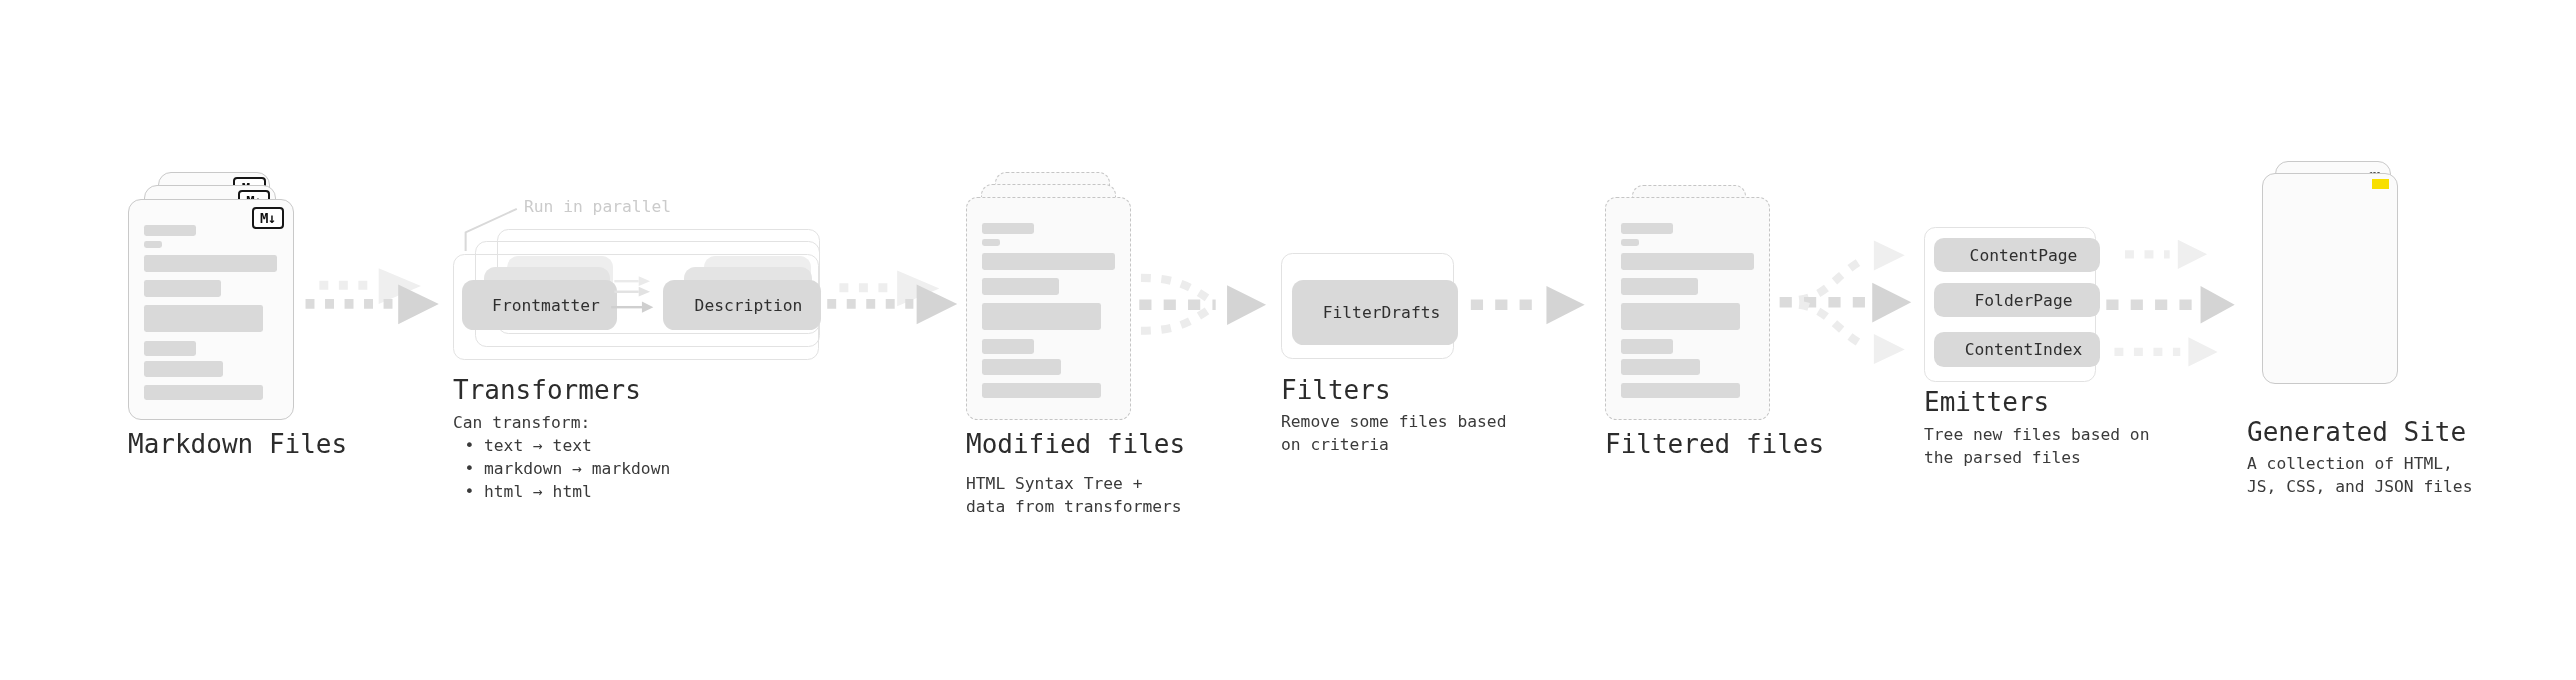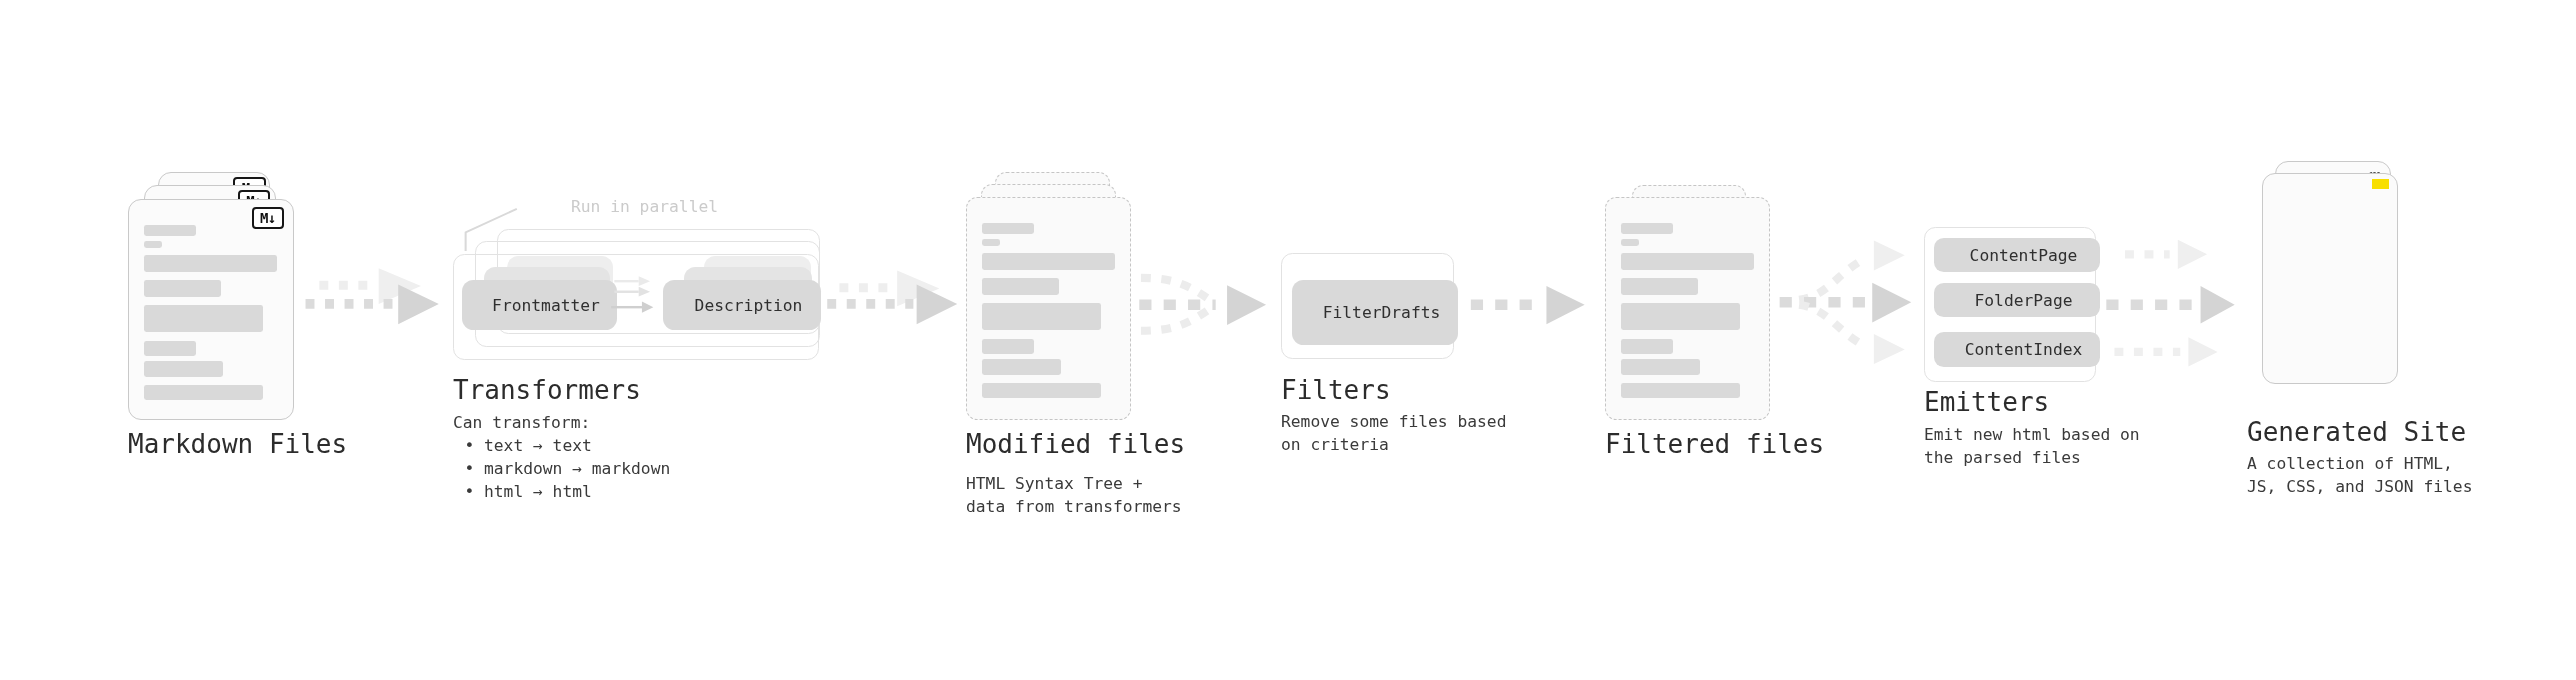--- a/index.html
+++ b/index.html
@@ -39,21 +39,21 @@
   .gbox{position:absolute;background:#d9d9d9;border-radius:11.4px;
         display:flex;align-items:center;justify-content:center;
         font-size:16.3px;color:#2f2f2f;white-space:nowrap;padding-left:13px;}
   .ghost1{position:absolute;background:#e4e4e4;border-radius:11.4px;}
   .ghost2{position:absolute;background:#eeeeee;border-radius:11.4px;}
 
   
   .heading{position:absolute;font-size:26px;color:#2c2c2c;white-space:nowrap;}
   .sub{position:absolute;font-size:16.3px;color:#3a3a3a;line-height:23px;white-space:nowrap;}
   .sub .indent{padding-left:11.4px;}
-  .note{position:absolute;font-size:16.3px;color:#cbcbcb;white-space:nowrap;margin-left:47px;}
+  .note{position:absolute;font-size:16.3px;color:#cbcbcb;white-space:nowrap;}
 
   svg.arrows{position:absolute;left:0;top:0;pointer-events:none;}
   .dashL{stroke:#eeeeee;stroke-width:11;stroke-dasharray:11 13;fill:none;}
   .dashD{stroke:#dbdbdb;stroke-width:12;stroke-dasharray:11 13;fill:none;}
   .dashD2{stroke:#dbdbdb;stroke-width:13;stroke-dasharray:15 15;fill:none;}
   .dashC{stroke:#ececec;stroke-width:10;stroke-dasharray:12 13;fill:none;}
   .dashF{stroke:#efefef;stroke-width:10;stroke-dasharray:11 13;fill:none;}
   .headL{fill:#efefef;}
   .headD{fill:#d4d4d4;}
 </style>
@@ -140,21 +140,21 @@
     <div class="bar b8"></div>
   </div>
   <div class="heading" style="left:1605px;top:429px">Filtered files</div>
 
   <div class="container" style="left:1924px;top:227px;width:172px;height:155px"></div>
   <div class="gbox" style="left:1934px;top:238px;width:153px;height:34px;border-radius:9.8px">ContentPage</div>
   <div class="gbox" style="left:1934px;top:283px;width:153px;height:34px;border-radius:9.8px">FolderPage</div>
   <div class="gbox" style="left:1934px;top:332px;width:153px;height:35px;border-radius:9.8px">ContentIndex</div>
   <div class="heading" style="left:1924px;top:387px">Emitters</div>
   <div class="sub" style="left:1924px;top:423px">
-    <div>Emit new html based on</div>
+    <div>Tree new files based on</div>
     <div>the parsed files</div>
   </div>
 
   <div class="card" style="left:2275px;top:161px;width:116px;height:203px">
     <span class="css-badge">
       <span class="t">CSS</span>
       <span class="u" style="display:block"></span>
     </span>
   </div>
   <div class="card" style="left:2262px;top:173px;width:136px;height:211px">

